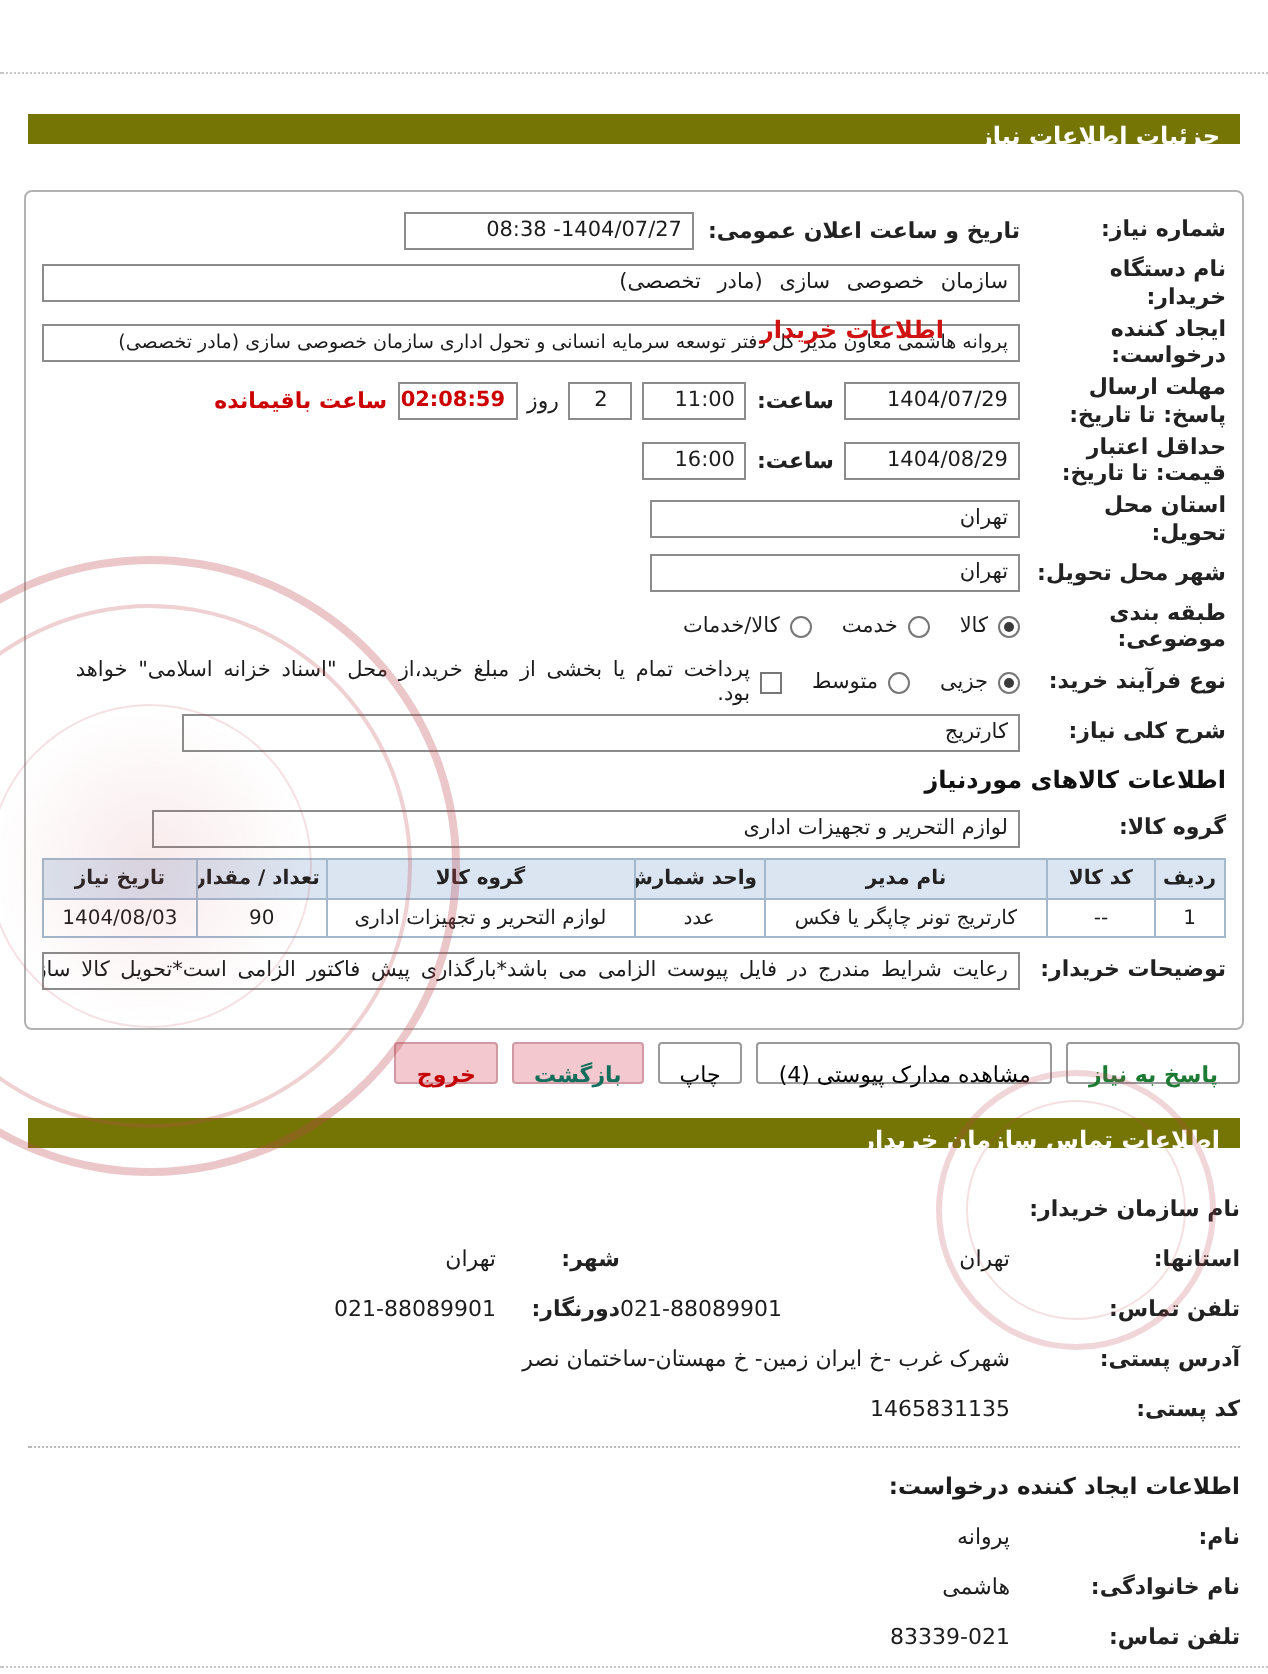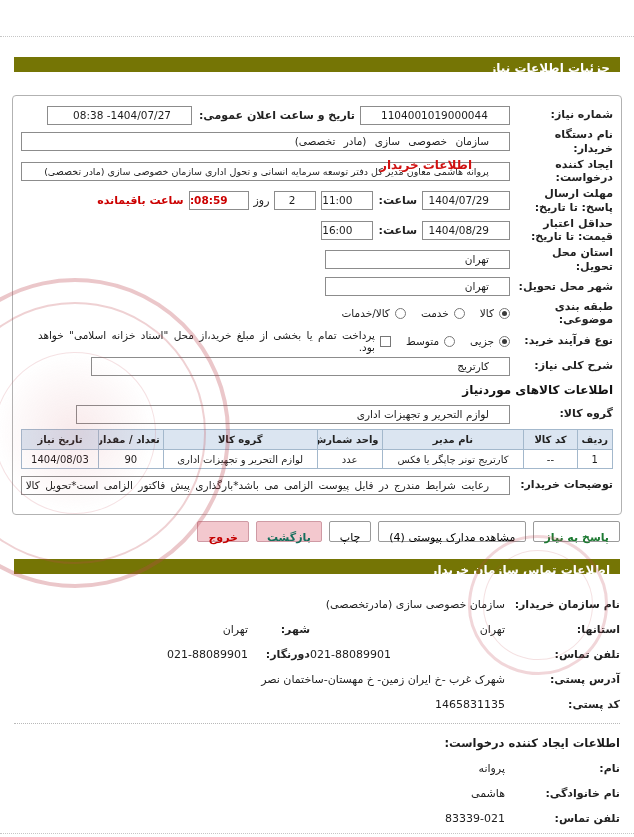--- a/index.html
+++ b/index.html
@@ -12,21 +12,21 @@
   .bar{position:absolute;right:14px;left:14px;height:15px;background:#757505;color:#fff;
        font-weight:bold;font-size:12px;line-height:23px;padding-right:10px;}
   #bar-details{top:57px;}
   #bar-contact{top:559px;}
   .panel{position:absolute;top:95px;right:12px;left:12px;height:420px;border:1px solid #b2b2b2;
          border-radius:4px;background:#fff;padding:7px 8px 4px 8px;}
   .row{display:flex;align-items:center;gap:5px;min-height:24px;padding:1px 0;}
   .lbl{font-weight:bold;color:#222;font-size:11px;flex:0 0 auto;}
   .lbl.w98{flex:0 0 98px;line-height:1.25;}
   .lbl.w150{flex:0 0 158px;}
-  .box{border:1px solid #8c8c8c;background:#fff;height:19px;line-height:17px;padding:0 20px;
+  .box{border:1px solid #8c8c8c;background:#fff;height:19px;line-height:17px;padding:0 5px;
        overflow:hidden;white-space:nowrap;font-size:10.5px;}
   .box.flex{flex:1 1 auto;}
   .w150{width:150px;} .w145{width:145px;} .w185{width:185px;} .w88{width:88px;}
   .w52{width:52px;} .w32{width:32px;text-align:center;} .w60{width:60px;text-align:center;} .w445{width:445px;}
   .mleft70{margin-left:70px;} .mleft55{margin-left:55px;}
   .num{direction:ltr;unicode-bidi:isolate;text-align:left;}
   .red{color:#cc0000;font-weight:bold;}
   .smallfont{font-size:9.5px;}
   .wordsp{word-spacing:5px;}
   .wordsp2{word-spacing:2px;}
@@ -75,21 +75,20 @@
 <div class="dotted-top"></div>
 
 <div class="bar" id="bar-details">
   <span>جزئیات اطلاعات نیاز</span>
 </div>
 
 <div class="panel">
 
   <div class="row">
     <span class="lbl w98">شماره نیاز:</span>
-    <div class="box w150 num">1104001019000044</div>
     <span class="lbl w150">تاریخ و ساعت اعلان عمومی:</span>
     <div class="box w145">1404/07/27- 08:38</div>
   </div>
 
   <div class="row">
     <span class="lbl w98">نام دستگاه خریدار:</span>
     <div class="box flex wordsp">سازمان خصوصی سازی (مادر تخصصی)</div>
   </div>
 
   <div class="row">
@@ -200,21 +199,20 @@
 </div>
 
 <div class="bar" id="bar-contact">
   <span>اطلاعات تماس سازمان خریدار</span>
 </div>
 
 <div class="contact">
 
   <div class="crow">
     <span class="clabel">نام سازمان خریدار:</span>
-    <span class="cval">سازمان خصوصی سازی (مادرتخصصی)</span>
   </div>
 
   <div class="crow">
     <span class="clabel">استانها:</span>
     <span class="cval">تهران</span>
     <span class="clabel2">شهر:</span>
     <span class="cval2">تهران</span>
   </div>
 
   <div class="crow">

